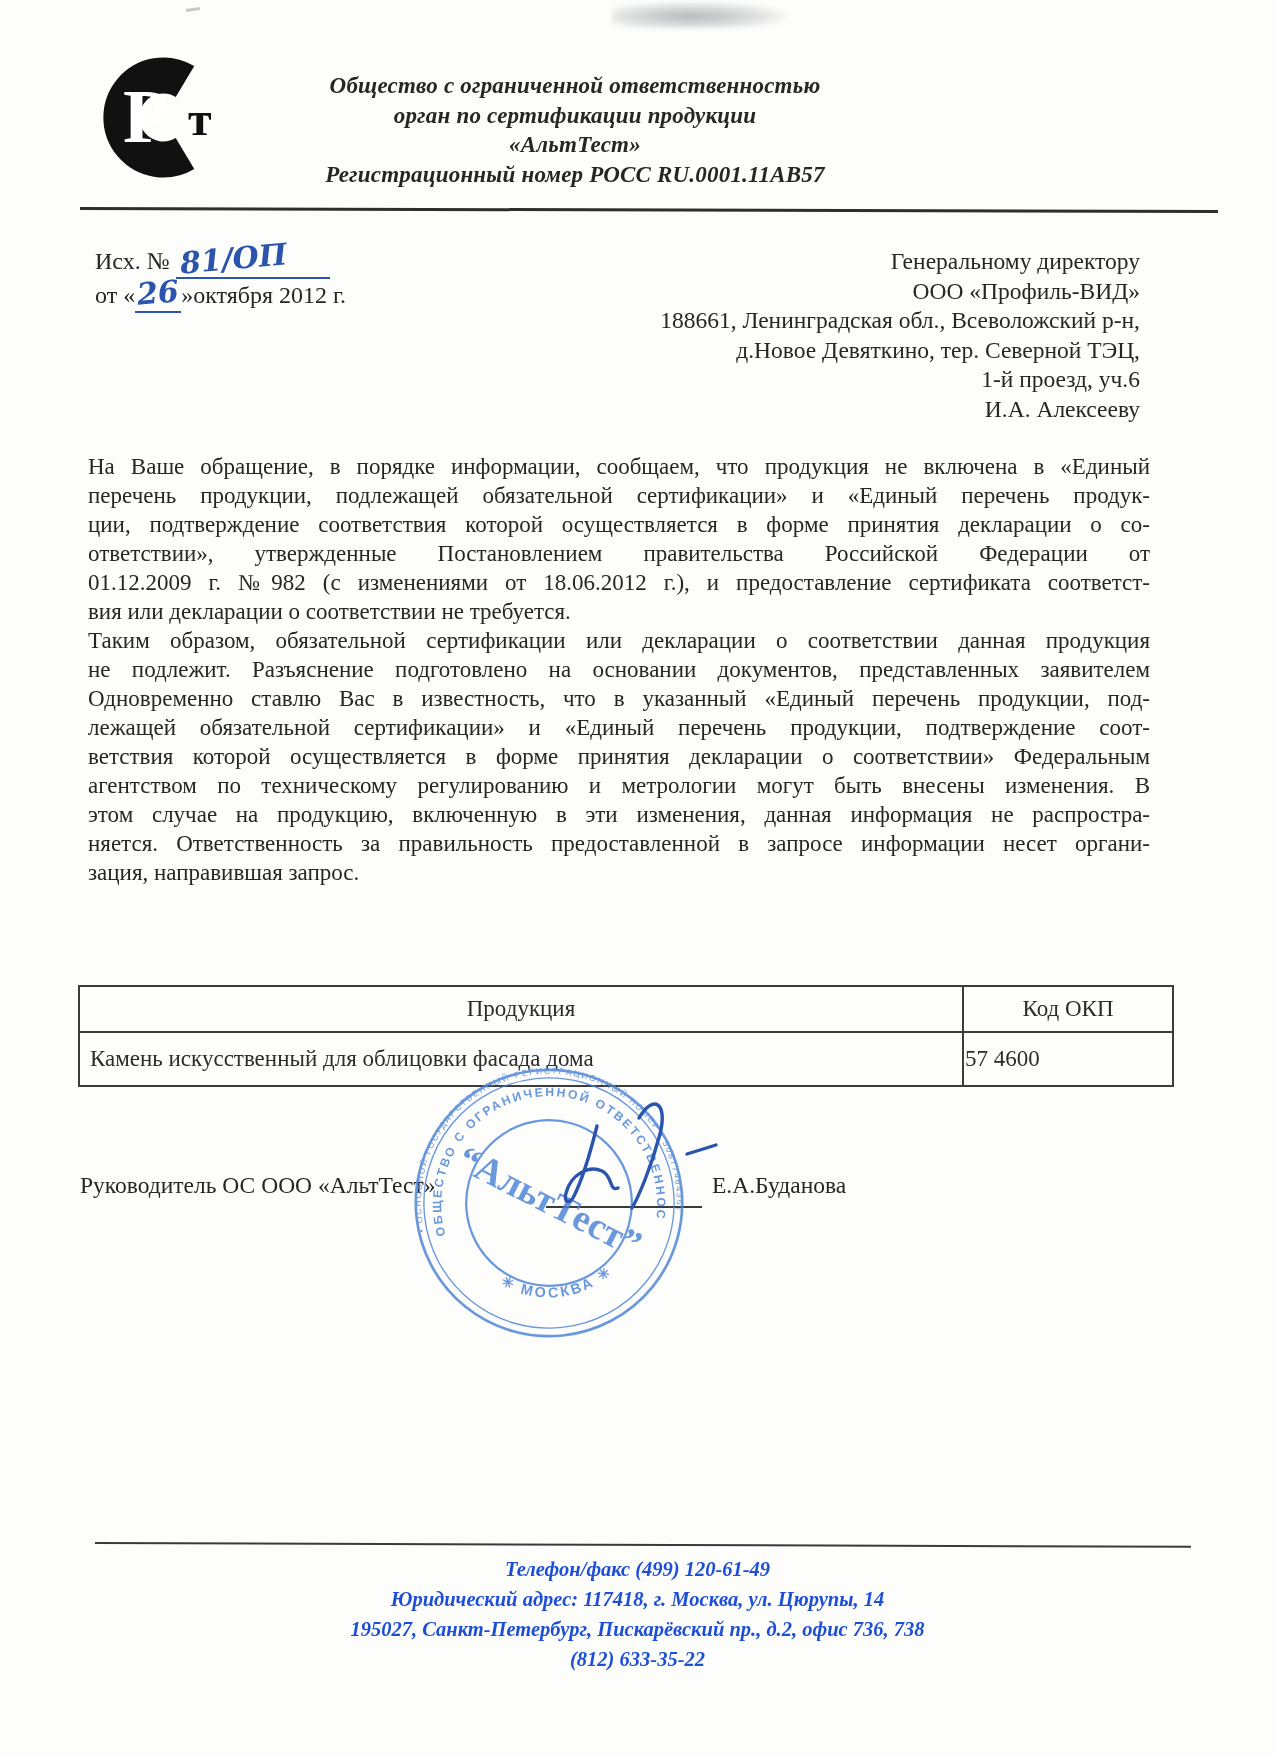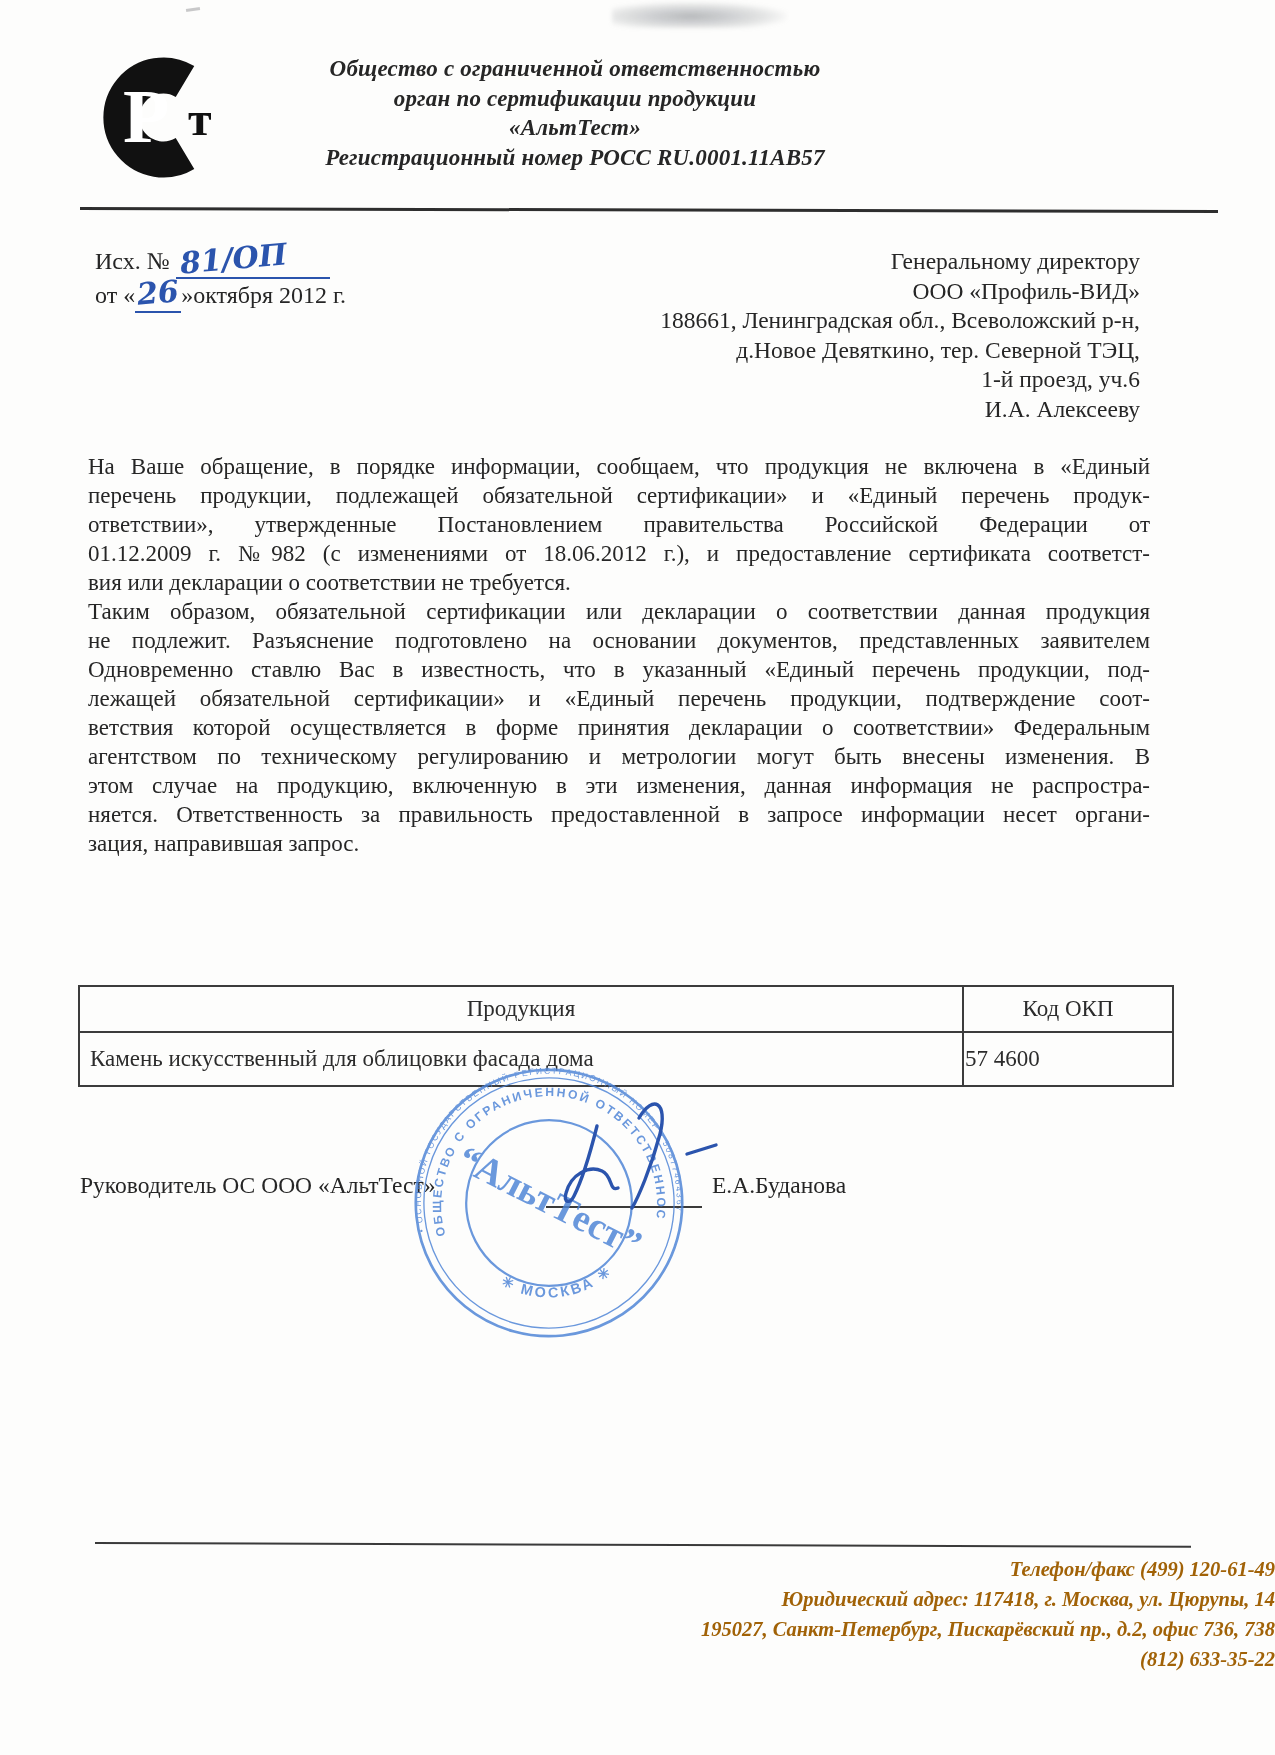--- a/index.html
+++ b/index.html
@@ -8,21 +8,21 @@
 
   
   .smudge{position:absolute;left:612px;top:2px;width:175px;height:26px;
           background:radial-gradient(ellipse at 45% 55%, rgba(95,100,108,.45), rgba(120,125,130,.18) 55%, transparent 75%);
           filter:blur(2px);}
   .tick-mark{position:absolute;left:186px;top:8px;width:14px;height:3px;background:rgba(120,120,125,.4);
           transform:rotate(-8deg);filter:blur(.5px);}
 
   
   .logo{position:absolute;left:100px;top:50px;width:145px;height:128px;}
-  .hdr-org{position:absolute;left:215px;top:54px;width:720px;text-align:center;
+  .hdr-org{position:absolute;left:215px;top:71px;width:720px;text-align:center;
            font-weight:bold;font-style:italic;font-size:23px;line-height:29.5px;letter-spacing:.2px;}
   .rule-top{position:absolute;left:80px;top:207px;width:1138px;height:3px;background:#2e2e2e;
             transform:rotate(0.15deg);transform-origin:left center;}
 
   
   .ref{position:absolute;left:95px;top:245px;font-size:24px;line-height:32px;}
   .hand{display:inline-block;font-family:"DejaVu Serif",serif;font-style:italic;font-weight:bold;
         color:#2b54ad;font-size:30px;line-height:20px;transform:rotate(-5deg);}
   .hand-wrap{display:inline-block;border-bottom:2px solid #2b54ad;padding:0 10px 0 4px;min-width:140px;}
   .hand-wrap.small{min-width:42px;padding:0 2px;}
@@ -53,22 +53,22 @@
   .sig-svg{position:absolute;left:535px;top:1090px;width:235px;height:140px;z-index:7;}
 
   
   .stamp{position:absolute;left:396px;top:1050px;width:306px;height:306px;opacity:.82;z-index:5;
          transform:rotate(-6deg);}
   .stamp text{fill:#4b82d6;}
 
   
   .rule-bottom{position:absolute;left:95px;top:1542px;width:1096px;height:2px;background:#3a3a3a;
                transform:rotate(0.2deg);transform-origin:left center;}
-  .footer{position:absolute;left:0;top:1554px;width:1275px;text-align:right;
-          font-weight:bold;font-style:italic;font-size:20.5px;line-height:30px;color:#a16207;}
+  .footer{position:absolute;left:0;top:1554px;width:1275px;text-align:center;
+          font-weight:bold;font-style:italic;font-size:20.5px;line-height:30px;color:#1d4ed8;}
 </style>
 </head>
 <body>
 
 <div class="page">
 
   <div class="smudge"></div>
   <div class="tick-mark"></div>
 
   <svg class="logo" viewBox="0 0 145 125">
@@ -100,20 +100,21 @@
     <div>ООО «Профиль-ВИД»</div>
     <div>188661, Ленинградская обл., Всеволожский р-н,</div>
     <div>д.Новое Девяткино,  тер. Северной ТЭЦ,</div>
     <div>1-й  проезд, уч.6</div>
     <div>И.А. Алексееву</div>
   </div>
 
   <div class="body-text">
     <div class="jline">На Ваше обращение, в порядке информации, сообщаем, что продукция не включена в «Единый</div>
     <div class="jline">перечень продукции, подлежащей обязательной сертификации» и «Единый перечень продук-</div>
+    <div class="jline">ции, подтверждение соответствия которой осуществляется в форме принятия декларации о со-</div>
     <div class="jline">ответствии», утвержденные Постановлением правительства Российской Федерации от</div>
     <div class="jline">01.12.2009 г. №982 (с изменениями от 18.06.2012 г.), и предоставление сертификата соответст-</div>
     <div class="pend">вия или декларации о соответствии не требуется.</div>
     <div class="jline">Таким образом, обязательной сертификации или декларации о соответствии данная продукция</div>
     <div class="jline">не подлежит. Разъяснение подготовлено на основании документов, представленных заявителем</div>
     <div class="jline">Одновременно ставлю Вас в известность, что в указанный «Единый перечень продукции, под-</div>
     <div class="jline">лежащей обязательной сертификации» и «Единый перечень продукции, подтверждение соот-</div>
     <div class="jline">ветствия которой осуществляется в форме принятия декларации о соответствии» Федеральным</div>
     <div class="jline">агентством по техническому регулированию и метрологии могут быть внесены изменения. В</div>
     <div class="jline">этом случае на продукцию, включенную в эти изменения, данная информация не распростра-</div>

